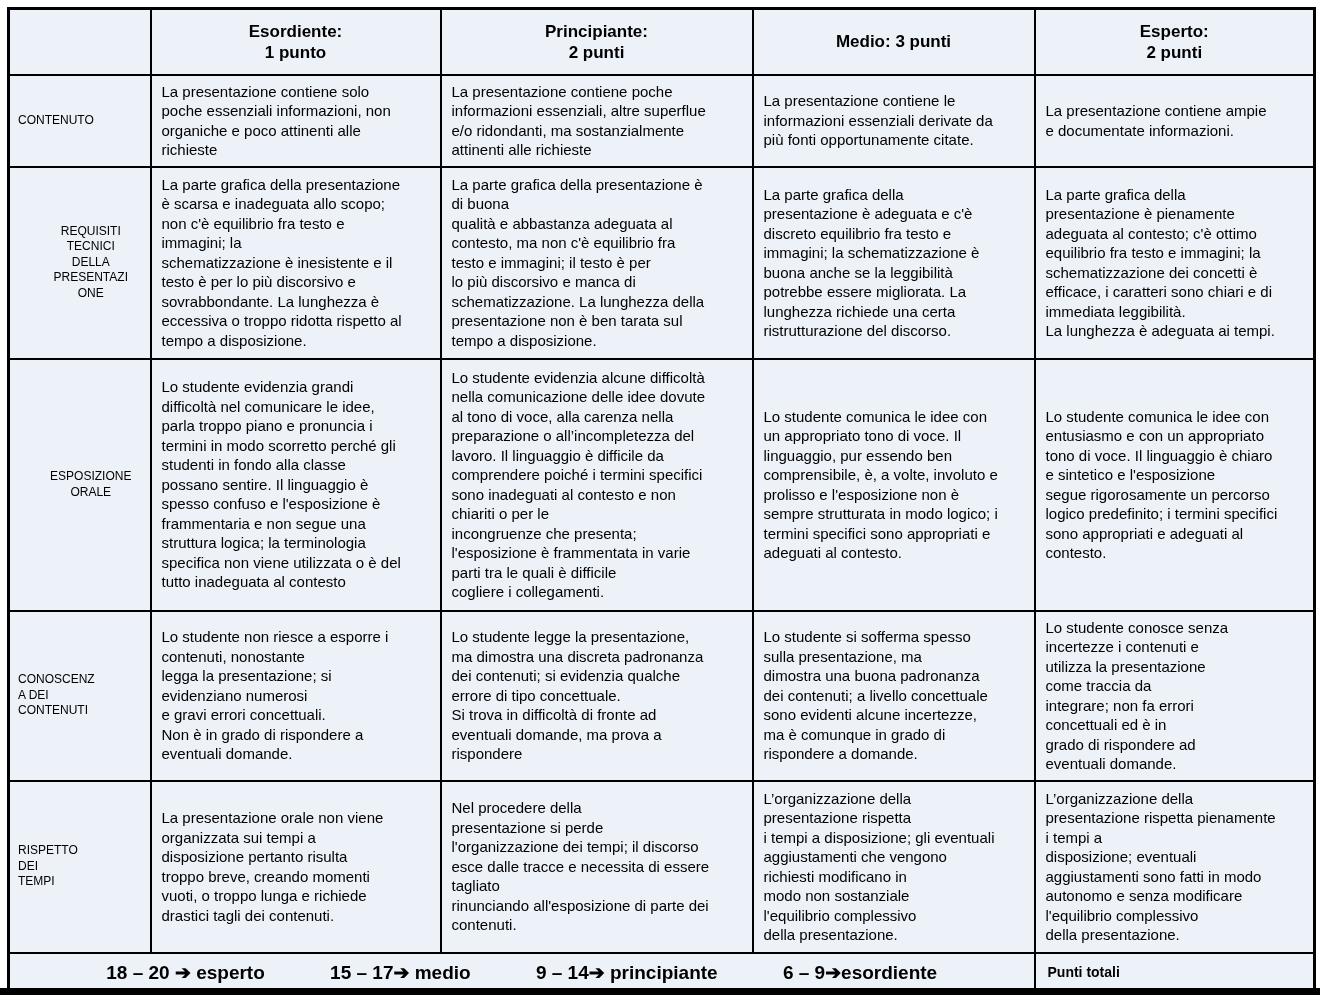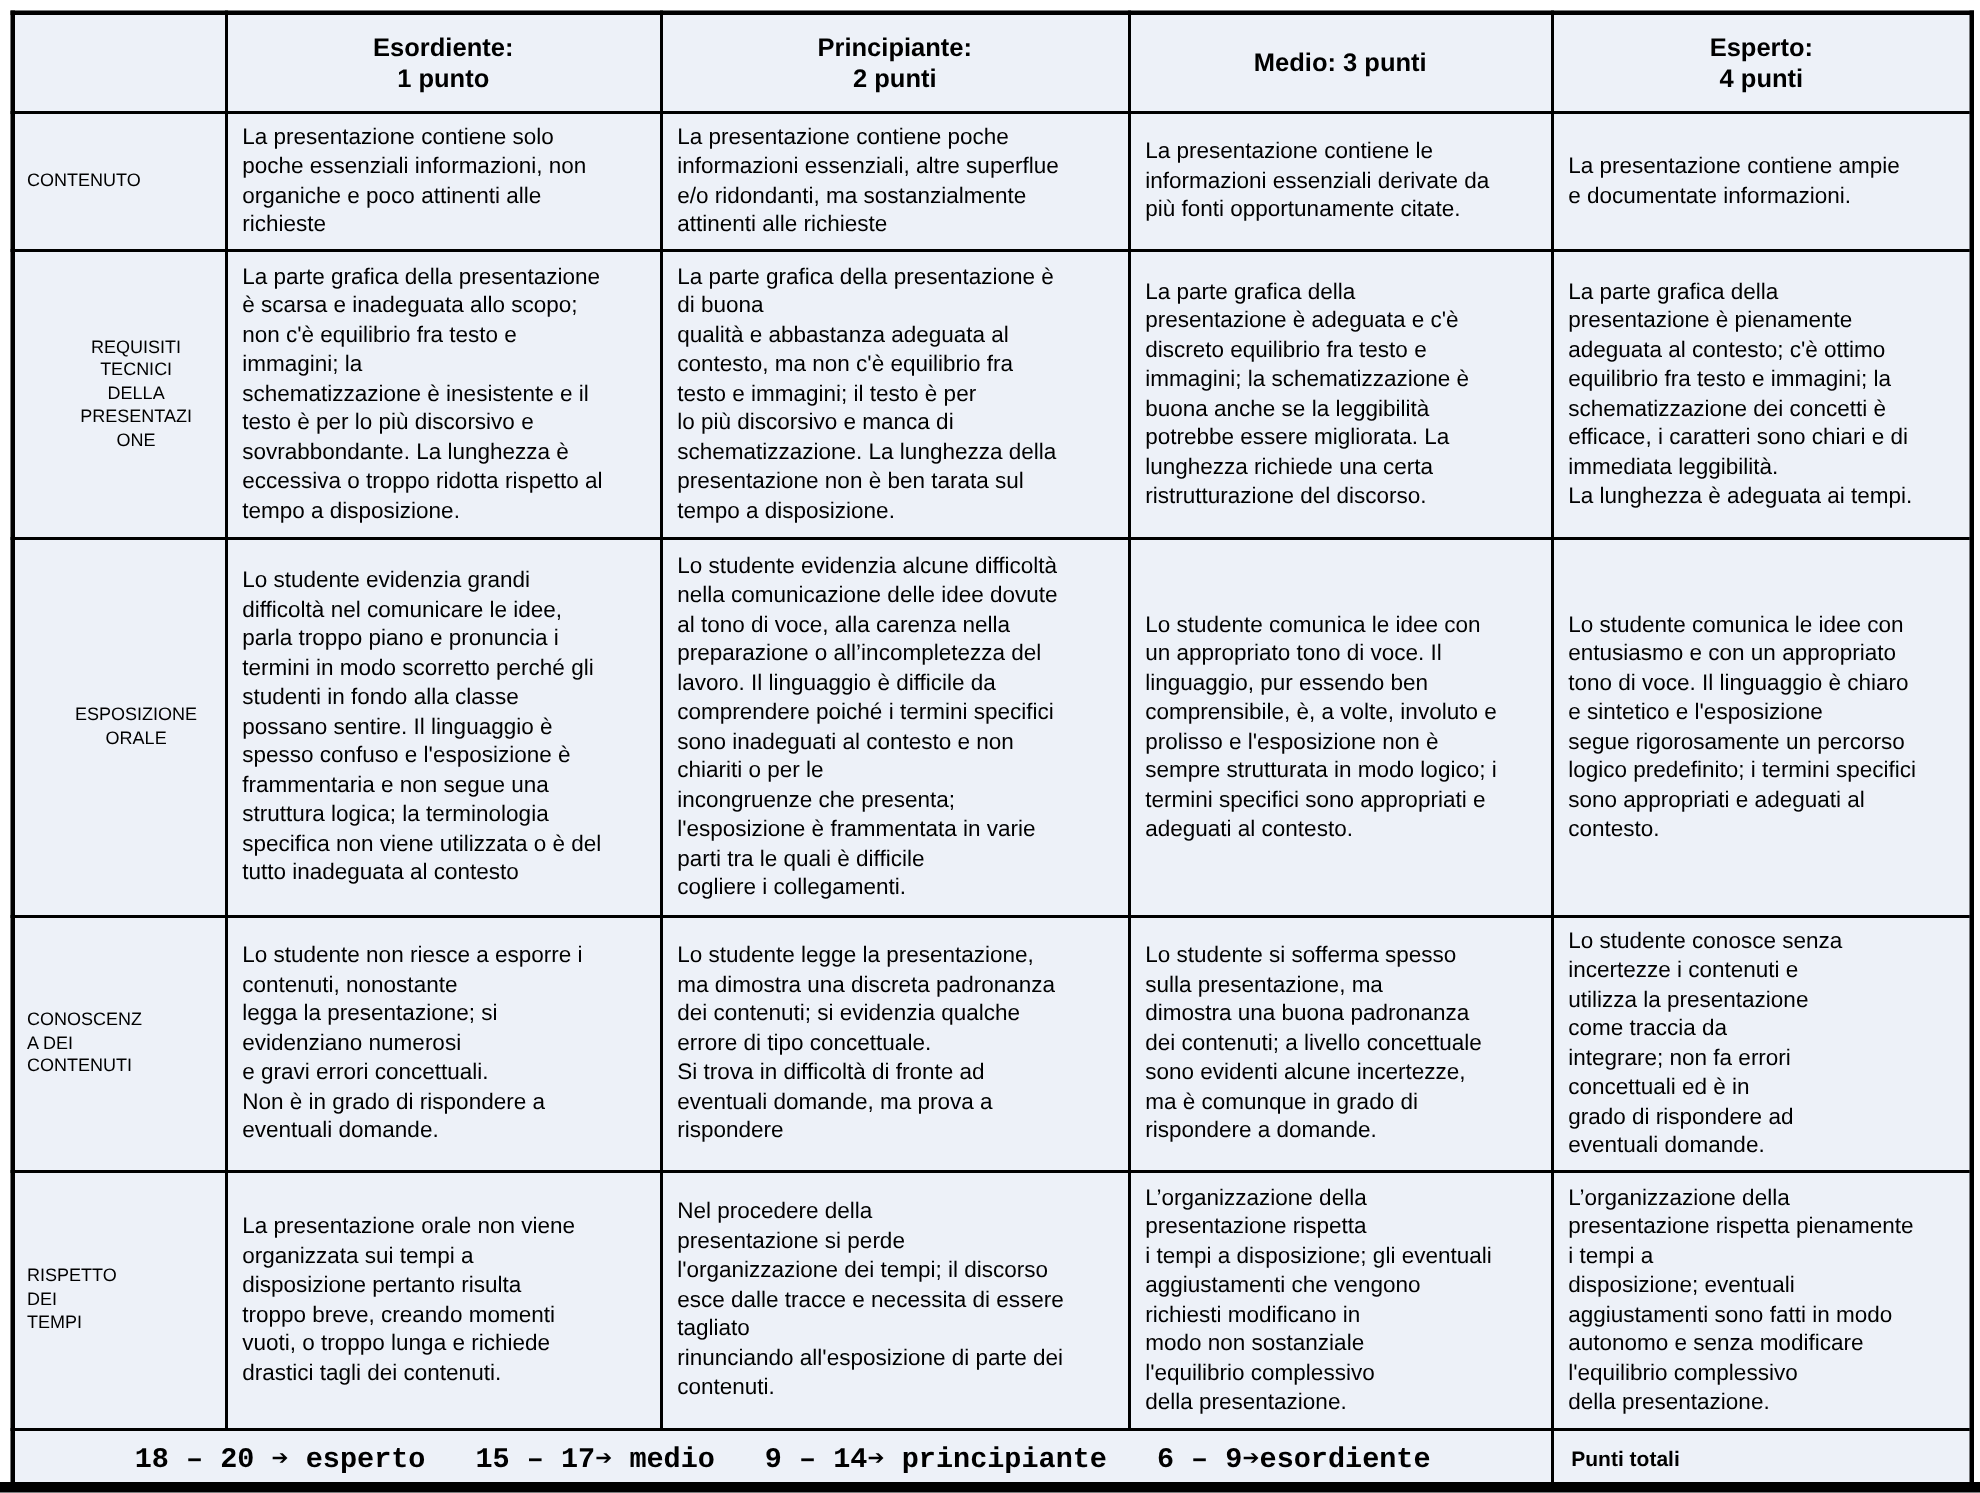--- a/index.html
+++ b/index.html
@@ -45,21 +45,21 @@
     line-height:1.3;
     text-align:left;
     white-space:pre-line;
   }
   td.footer-legend{
     text-align:center;
     font-weight:bold;
     font-size:19px;
     padding:4px 6px;
   }
-  td.footer-legend .legend-item{display:inline-block;margin:0 14px;font-family:Liberation Mono, monospace;}
+  td.footer-legend .legend-item{display:inline-block;margin:0 30px;}
   td.footer-total{
     font-weight:bold;
     font-size:14px;
     text-align:left;
     padding-left:12px;
   }
   .bottom-bar{
     position:absolute;
     left:0;bottom:0;
     width:1320px;height:7px;
@@ -80,21 +80,21 @@
     </colgroup>
     <tbody>
       <tr style="height:66px">
         <th class="col-head"></th>
         <th class="col-head">Esordiente:
 1 punto</th>
         <th class="col-head">Principiante:
 2 punti</th>
         <th class="col-head">Medio: 3 punti</th>
         <th class="col-head">Esperto:
-4 punti</th>
+2 punti</th>
       </tr>
 
       <tr style="height:92px">
         <td class="row-label align-left">CONTENUTO</td>
         <td class="cell">La presentazione contiene solo
 poche essenziali informazioni, non
 organiche e poco attinenti alle
 richieste</td>
         <td class="cell">La presentazione contiene poche
 informazioni essenziali, altre superflue

